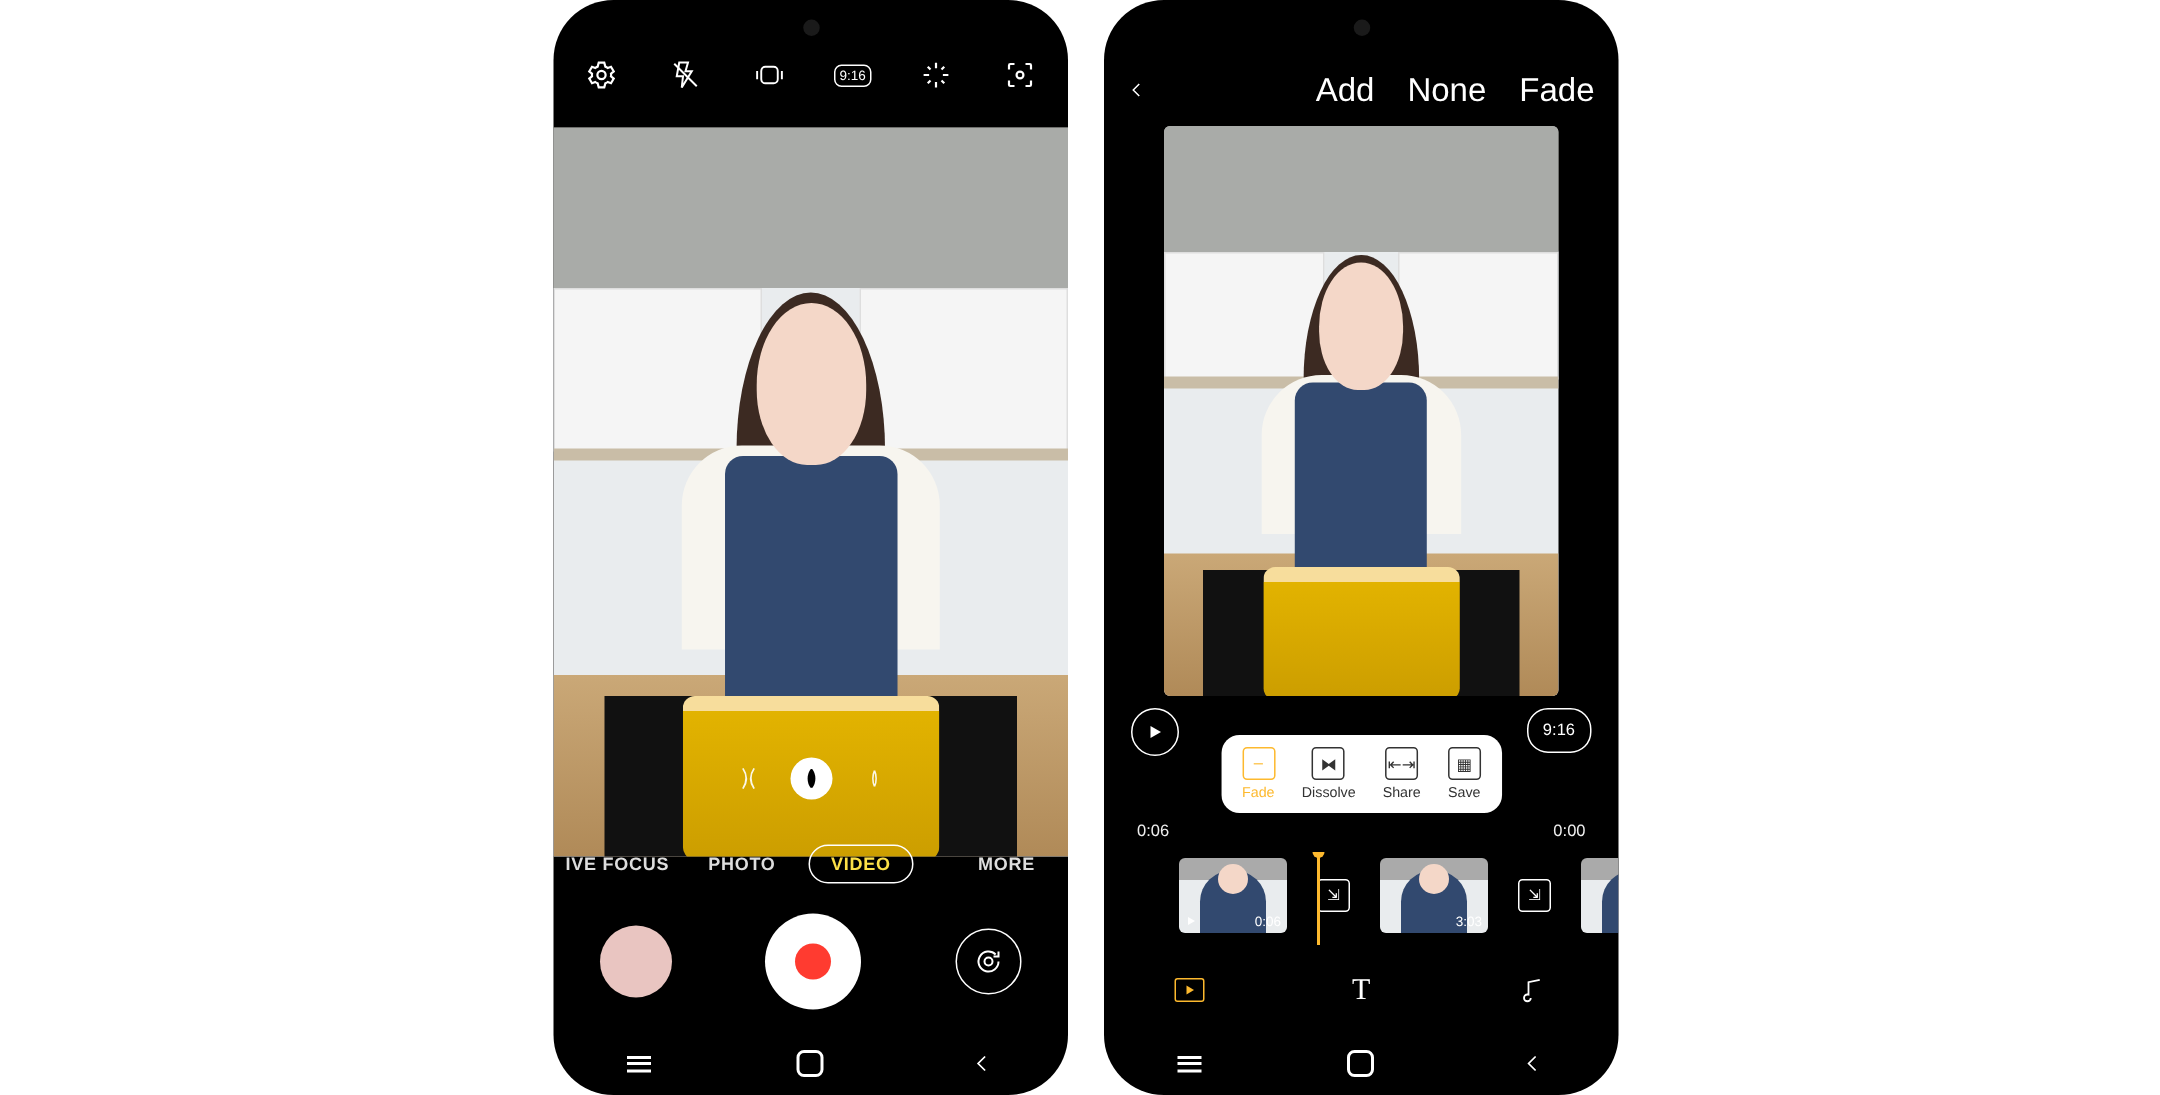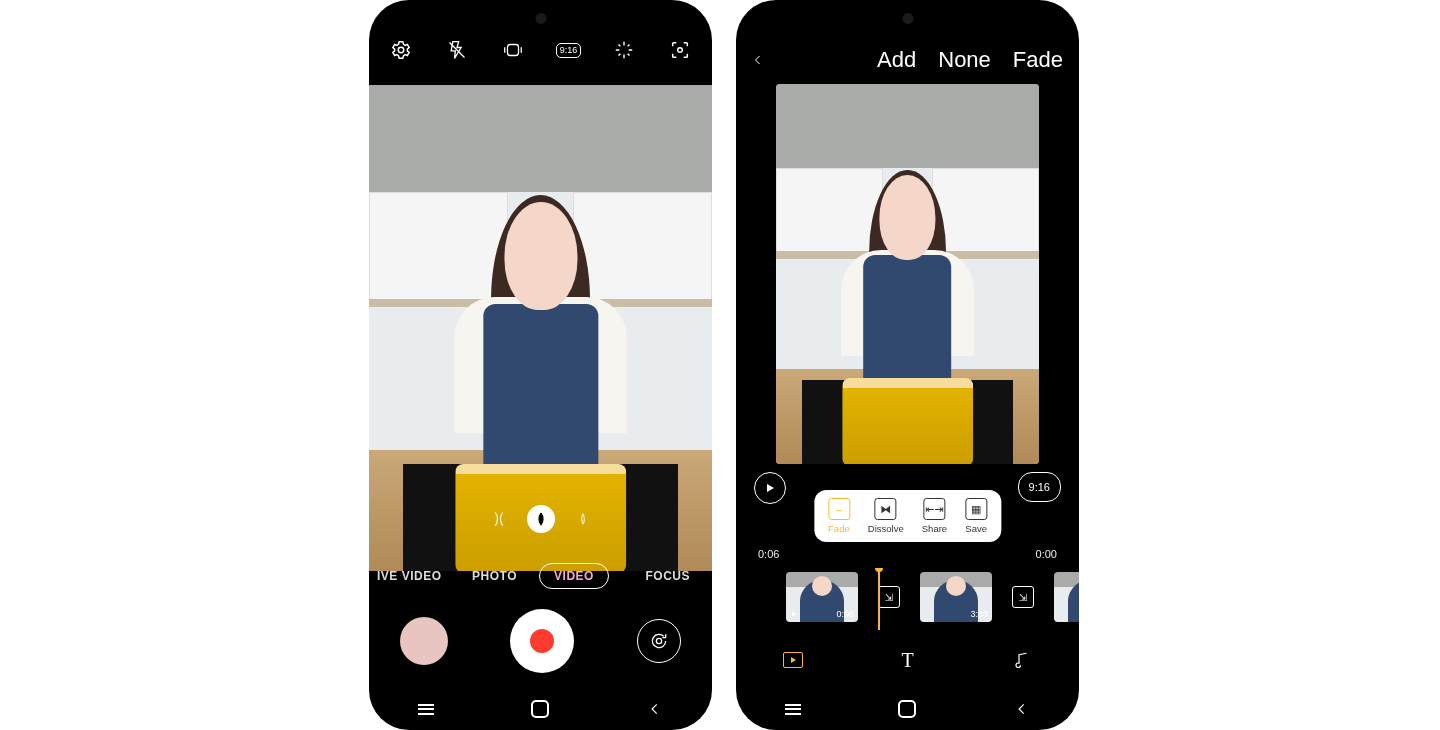--- a/index.html
+++ b/index.html
@@ -82,21 +82,21 @@
   .lens.active svg path{stroke:#000;fill:#000;}
 
   .mode-strip{
     position:absolute;top:559px;left:0;right:0;height:34px;
     display:flex;align-items:center;gap:22px;justify-content:center;
     font-size:12px;letter-spacing:.5px;font-weight:600;z-index:9;
   }
   .mode-item{color:#ddd;white-space:nowrap;}
   .mode-item.edge-l{position:absolute;left:8px;}
   .mode-item.edge-r{position:absolute;right:22px;}
-  .mode-pill{border:1px solid #fff;border-radius:16px;padding:5px 14px;color:#f9a8d4;}
+  .mode-pill{border:1px solid #fff;border-radius:16px;padding:5px 14px;color:#fde047;}
 
   .shutter-row{
     position:absolute;top:598px;left:0;right:0;height:86px;
     display:flex;align-items:center;justify-content:space-around;z-index:9;
   }
   .thumb-preview{width:48px;height:48px;border-radius:50%;background:#e9c5c1;}
   .record-btn{width:64px;height:64px;border-radius:50%;background:#fff;display:flex;align-items:center;justify-content:center;}
   .record-dot{width:24px;height:24px;border-radius:50%;background:var(--red);}
   .switch-cam{width:42px;height:42px;border-radius:50%;border:1.5px solid #fff;display:flex;align-items:center;justify-content:center;}
 
@@ -249,24 +249,24 @@
         </span>
         <span class="lens dim">
           <svg width="14" height="16" viewBox="0 0 24 24" fill="none" stroke="#fff" stroke-width="1.8">
               <path d="M12 3c2.5 5 2.5 13 0 18M12 3c-2.5 5-2.5 13 0 18"></path>
             </svg>
         </span>
       </div>
     </div>
 
     <div class="mode-strip">
-      <span class="mode-item edge-l">IVE VIDEO</span>
+      <span class="mode-item edge-l">IVE FOCUS</span>
       <span class="mode-item">PHOTO</span>
       <span class="mode-item mode-pill">VIDEO</span>
-      <span class="mode-item edge-r">FOCUS</span>
+      <span class="mode-item edge-r">MORE</span>
     </div>
 
     <div class="shutter-row">
       <span class="thumb-preview"></span>
       <span class="record-btn">
         <span class="record-dot"></span>
       </span>
       <span class="switch-cam">
         <svg width="20" height="20" viewBox="0 0 24 24" fill="none" stroke="#fff" stroke-width="1.6">
           <circle cx="12" cy="12" r="3.2"></circle>

